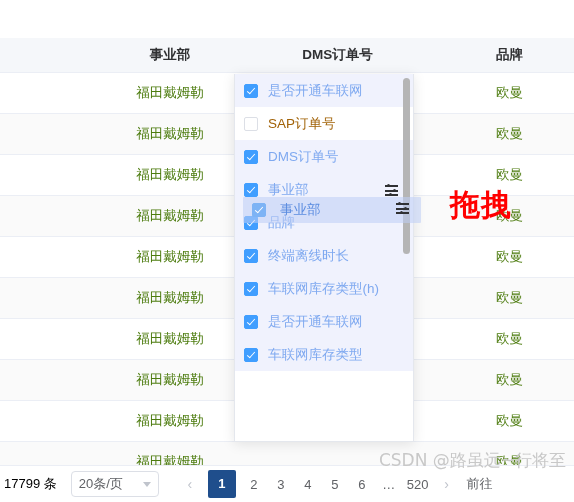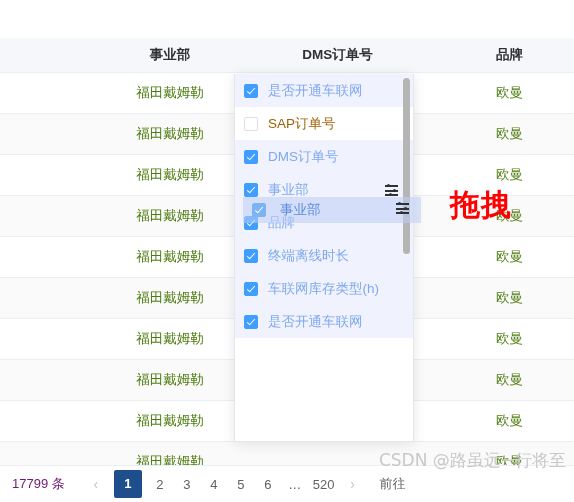--- a/index.html
+++ b/index.html
@@ -95,36 +95,36 @@
     color:#ff0000;font-size:30px;font-weight:bold;letter-spacing:1px;
     font-family:"DejaVu Sans",sans-serif;line-height:1;
   }
 
   
   #footer{
     position:absolute;left:0;right:0;bottom:0;height:36px;
     border-top:1px solid #ebeef5;background:#fff;
     display:flex;align-items:center;z-index:20;
   }
-  #footer .total{margin-left:12px;font-size:13px;color:#701a75;white-space:nowrap;}
+  #footer .total{margin-left:4px;font-size:13px;color:#000000;white-space:nowrap;}
   .pagesize{
     margin-left:14px;width:88px;height:26px;border:1px solid #dcdfe6;
     border-radius:4px;display:flex;align-items:center;justify-content:space-between;
     padding:0 7px;box-sizing:border-box;font-size:13px;color:#606266;background:#fff;
   }
   .caret{width:0;height:0;border-left:4px solid transparent;border-right:4px solid transparent;
          border-top:5px solid #c0c4cc;}
   .pager{display:flex;align-items:center;margin-left:22px;gap:9px;}
   .pg{min-width:18px;text-align:center;font-size:13px;color:#606266;cursor:pointer;}
   .pg.arrow{color:#c0c4cc;font-size:14px;}
   .pg.cur{
     background:#1f4e8c;color:#fff;border-radius:2px;
     width:28px;height:28px;line-height:28px;font-weight:bold;
   }
-  .jump{margin-left:18px;font-size:13px;color:#606266;white-space:nowrap;}
+  .jump{margin-left:11px;font-size:13px;color:#606266;white-space:nowrap;}
 
   
   #wm{
     position:absolute;right:8px;bottom:30px;z-index:50;
     color:#c8c8c8;font-size:17px;white-space:nowrap;
     font-family:"DejaVu Sans",sans-serif;
   }
 </style>
 </head>
 <body>
@@ -259,20 +259,24 @@
           <span class="olab">终端离线时长</span>
         </div>
         <div class="opt sel">
           <span class="box on"></span>
           <span class="olab">车联网库存类型(h)</span>
         </div>
         <div class="opt sel">
           <span class="box on"></span>
           <span class="olab">是否开通车联网</span>
         </div>
+        <div class="opt sel">
+          <span class="box on"></span>
+          <span class="olab">车联网库存类型</span>
+        </div>
       </div>
     <div id="panel-scroll"></div>
 
     <div class="dhandle" style="left:150px;top:111px;">
       <i></i>
         <i></i>
         <i></i>
       <b style="left:2px;top:-0.7px;"></b>
         <b style="left:8px;top:4.3px;"></b>
         <b style="left:4px;top:8.3px;"></b>
@@ -292,20 +296,24 @@
     <span class="box on"></span>
     <span class="olab">事业部</span>
   </div>
 
   <div id="annot">拖拽</div>
 
   <div id="wm">CSDN @路虽远~行将至</div>
 
   <div id="footer">
     <span class="total">17799 条</span>
+    <div class="pagesize">
+      <span>20条/页</span>
+      <span class="caret"></span>
+    </div>
     <div class="pager" id="pager">
         <span class="pg arrow">‹</span>
         <span class="pg cur">1</span>
         <span class="pg">2</span>
         <span class="pg">3</span>
         <span class="pg">4</span>
         <span class="pg">5</span>
         <span class="pg">6</span>
         <span class="pg">…</span>
         <span class="pg">520</span>

